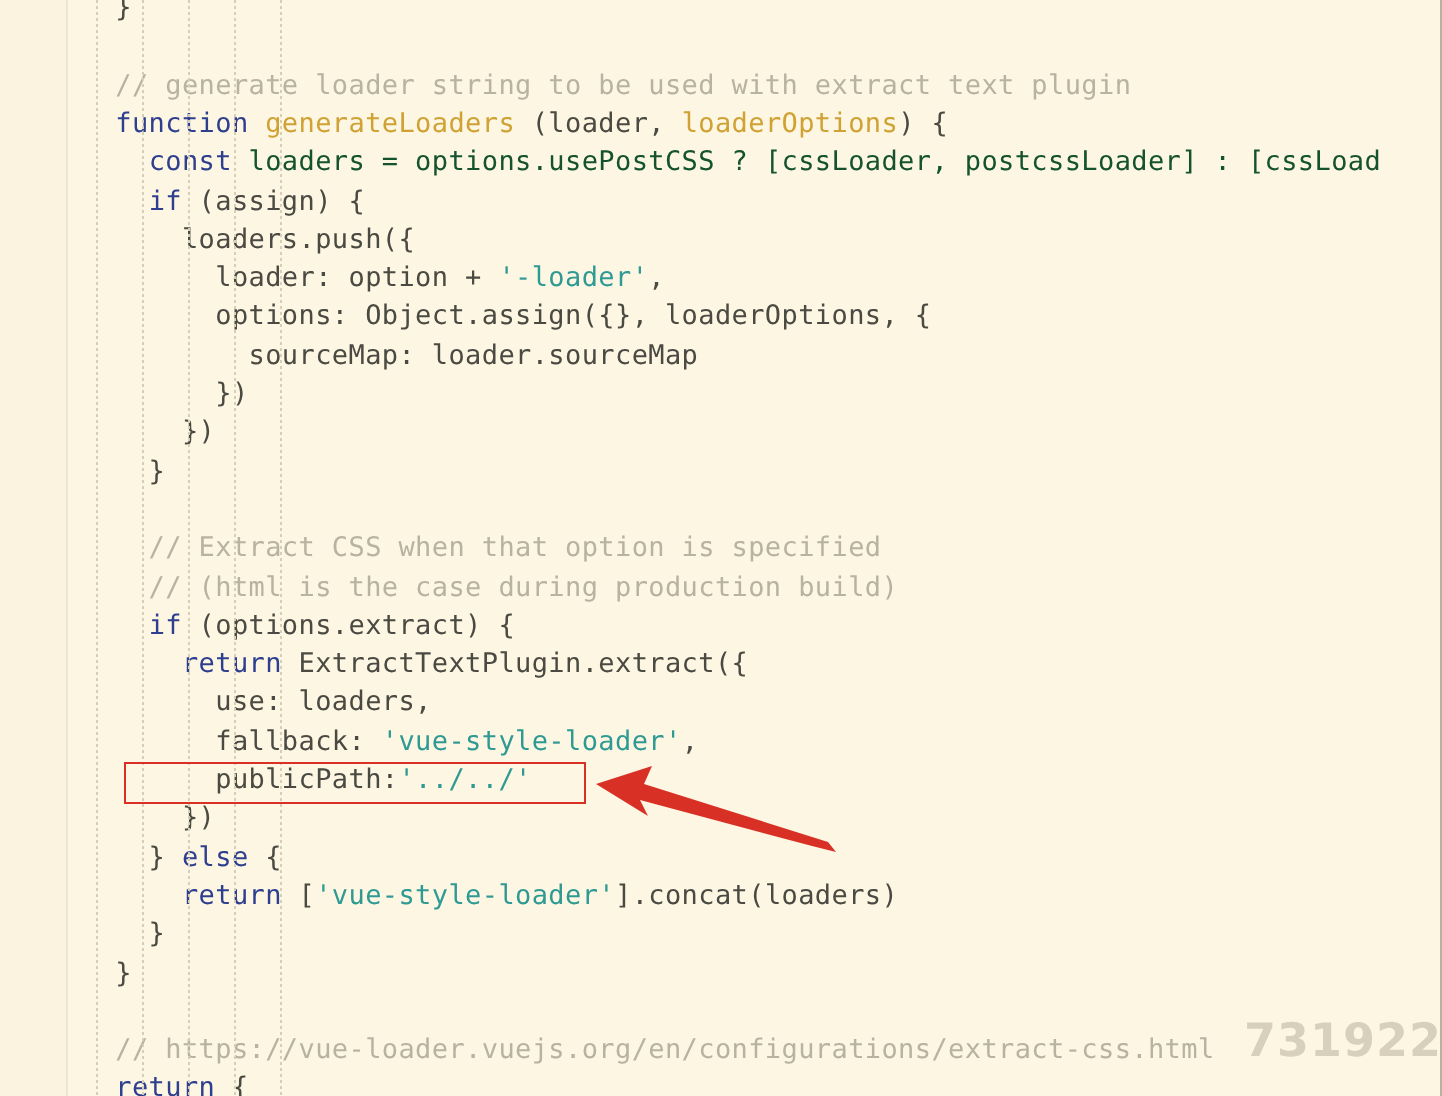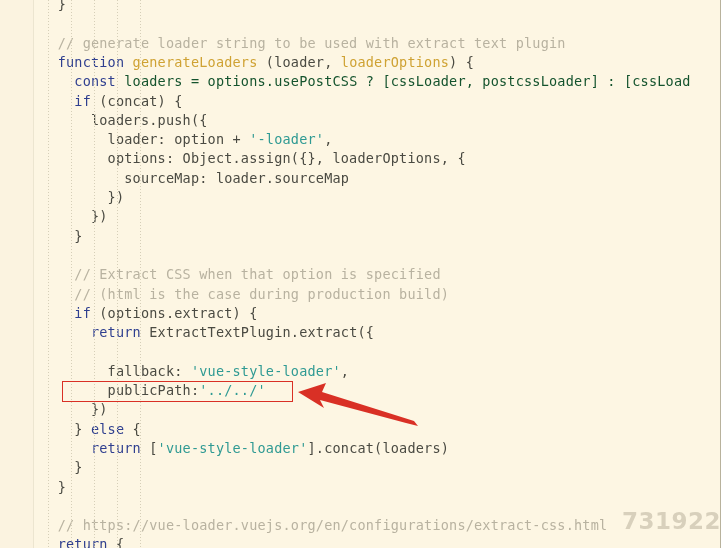--- a/index.html
+++ b/index.html
@@ -149,33 +149,34 @@
 
   <div class="gutter" style="background: rgb(251, 243, 224);"></div>
   <div class="gutter-sep"></div>
 
   <div class="code-area" id="code-area">
       <div class="row" style="top: -5px;"><span class="lineno" style="color: rgb(154, 148, 134);">29</span><span class="codetext"><span class="plain" style="color: rgb(74, 74, 66);">  }</span></span></div>
       <div class="row" style="top: 14.3px;"><span class="lineno" style="color: rgb(154, 148, 134);">30</span><span class="codetext"><span class="plain" style="color: rgb(74, 74, 66);"></span></span></div>
       <div class="row" style="top: 33.6px;"><span class="lineno" style="color: rgb(154, 148, 134);">31</span><span class="codetext"><span class="cmt" style="color: rgb(184, 178, 160);">  // generate loader string to be used with extract text plugin</span></span></div>
       <div class="row" style="top: 52.9px;"><span class="lineno" style="color: rgb(154, 148, 134);">32</span><span class="fold"></span><span class="codetext"><span class="plain" style="color: rgb(74, 74, 66);">  </span><span class="kw" style="color: rgb(47, 63, 143);">function</span><span class="plain" style="color: rgb(74, 74, 66);"> </span><span class="fn" style="color: rgb(207, 162, 51);">generateLoaders</span><span class="plain" style="color: rgb(74, 74, 66);"> (loader, </span><span class="fn" style="color: rgb(207, 162, 51);">loaderOptions</span><span class="plain" style="color: rgb(74, 74, 66);">) {</span></span></div>
       <div class="row" style="top: 72.2px;"><span class="lineno" style="color: rgb(154, 148, 134);">33</span><span class="codetext"><span class="plain" style="color: rgb(74, 74, 66);">    </span><span class="kw" style="color: rgb(47, 63, 143);">const</span><span class="plain" style="color: #14532d;"> loaders = options.usePostCSS ? [cssLoader, postcssLoader] : [cssLoad</span></span></div>
-      <div class="row" style="top: 91.5px;"><span class="lineno" style="color: rgb(154, 148, 134);">34</span><span class="fold"></span><span class="codetext"><span class="plain" style="color: rgb(74, 74, 66);">    </span><span class="kw" style="color: rgb(47, 63, 143);">if</span><span class="plain" style="color: rgb(74, 74, 66);"> (concat) {</span></span></div>
+      <div class="row" style="top: 91.5px;"><span class="lineno" style="color: rgb(154, 148, 134);">34</span><span class="fold"></span><span class="codetext"><span class="plain" style="color: rgb(74, 74, 66);">    </span><span class="kw" style="color: rgb(47, 63, 143);">if</span><span class="plain" style="color: rgb(74, 74, 66);"> (assign) {</span></span></div>
       <div class="row" style="top: 110.8px;"><span class="lineno" style="color: rgb(154, 148, 134);">35</span><span class="fold"></span><span class="codetext"><span class="plain" style="color: rgb(74, 74, 66);">      loaders.push({</span></span></div>
       <div class="row" style="top: 130.1px;"><span class="lineno" style="color: rgb(154, 148, 134);">36</span><span class="codetext"><span class="plain" style="color: rgb(74, 74, 66);">        loader: option + </span><span class="str" style="color: rgb(47, 154, 147);">'-loader'</span><span class="plain" style="color: rgb(74, 74, 66);">,</span></span></div>
       <div class="row" style="top: 149.4px;"><span class="lineno" style="color: rgb(154, 148, 134);">37</span><span class="fold"></span><span class="codetext"><span class="plain" style="color: rgb(74, 74, 66);">        options: Object.assign({}, loaderOptions, {</span></span></div>
       <div class="row" style="top: 168.7px;"><span class="lineno" style="color: rgb(154, 148, 134);">38</span><span class="codetext"><span class="plain" style="color: rgb(74, 74, 66);">          sourceMap: loader.sourceMap</span></span></div>
       <div class="row" style="top: 188px;"><span class="lineno" style="color: rgb(154, 148, 134);">39</span><span class="codetext"><span class="plain" style="color: rgb(74, 74, 66);">        })</span></span></div>
       <div class="row" style="top: 207.3px;"><span class="lineno" style="color: rgb(154, 148, 134);">40</span><span class="codetext"><span class="plain" style="color: rgb(74, 74, 66);">      })</span></span></div>
       <div class="row" style="top: 226.6px;"><span class="lineno" style="color: rgb(154, 148, 134);">41</span><span class="codetext"><span class="plain" style="color: rgb(74, 74, 66);">    }</span></span></div>
       <div class="row" style="top: 245.9px;"><span class="lineno" style="color: rgb(154, 148, 134);">42</span><span class="codetext"><span class="plain" style="color: rgb(74, 74, 66);"></span></span></div>
       <div class="row" style="top: 265.2px;"><span class="lineno" style="color: rgb(154, 148, 134);">43</span><span class="codetext"><span class="cmt" style="color: rgb(184, 178, 160);">    // Extract CSS when that option is specified</span></span></div>
       <div class="row" style="top: 284.5px;"><span class="lineno" style="color: rgb(154, 148, 134);">44</span><span class="codetext"><span class="cmt" style="color: rgb(184, 178, 160);">    // (html is the case during production build)</span></span></div>
       <div class="row" style="top: 303.8px;"><span class="lineno" style="color: rgb(154, 148, 134);">45</span><span class="fold"></span><span class="codetext"><span class="plain" style="color: rgb(74, 74, 66);">    </span><span class="kw" style="color: rgb(47, 63, 143);">if</span><span class="plain" style="color: rgb(74, 74, 66);"> (options.extract) {</span></span></div>
       <div class="row" style="top: 323.1px;"><span class="lineno" style="color: rgb(154, 148, 134);">46</span><span class="fold"></span><span class="codetext"><span class="plain" style="color: rgb(74, 74, 66);">      </span><span class="kw" style="color: rgb(47, 63, 143);">return</span><span class="plain" style="color: rgb(74, 74, 66);"> ExtractTextPlugin.extract({</span></span></div>
+      <div class="row" style="top: 342.4px;"><span class="lineno" style="color: rgb(154, 148, 134);">47</span><span class="codetext"><span class="plain" style="color: rgb(74, 74, 66);">        use: loaders,</span></span></div>
       <div class="row" style="top: 361.7px;"><span class="lineno" style="color: rgb(154, 148, 134);">48</span><span class="codetext"><span class="plain" style="color: rgb(74, 74, 66);">        fallback: </span><span class="str" style="color: rgb(47, 154, 147);">'vue-style-loader'</span><span class="plain" style="color: rgb(74, 74, 66);">,</span></span></div>
       <div class="row" style="top: 381px;"><span class="lineno" style="color: rgb(154, 148, 134);">49</span><span class="codetext"><span class="plain" style="color: rgb(74, 74, 66);">        publicPath:</span><span class="str" style="color: rgb(47, 154, 147);">'../../'</span></span></div>
       <div class="row" style="top: 400.3px;"><span class="lineno" style="color: rgb(154, 148, 134);">50</span><span class="codetext"><span class="plain" style="color: rgb(74, 74, 66);">      })</span></span></div>
       <div class="row" style="top: 419.6px;"><span class="lineno" style="color: rgb(154, 148, 134);">51</span><span class="codetext"><span class="plain" style="color: rgb(74, 74, 66);">    } </span><span class="kw" style="color: rgb(47, 63, 143);">else</span><span class="plain" style="color: rgb(74, 74, 66);"> {</span></span></div>
       <div class="row" style="top: 438.9px;"><span class="lineno" style="color: rgb(154, 148, 134);">52</span><span class="codetext"><span class="plain" style="color: rgb(74, 74, 66);">      </span><span class="kw" style="color: rgb(47, 63, 143);">return</span><span class="plain" style="color: rgb(74, 74, 66);"> [</span><span class="str" style="color: rgb(47, 154, 147);">'vue-style-loader'</span><span class="plain" style="color: rgb(74, 74, 66);">].concat(loaders)</span></span></div>
       <div class="row" style="top: 458.2px;"><span class="lineno" style="color: rgb(154, 148, 134);">53</span><span class="codetext"><span class="plain" style="color: rgb(74, 74, 66);">    }</span></span></div>
       <div class="row" style="top: 477.5px;"><span class="lineno" style="color: rgb(154, 148, 134);">54</span><span class="codetext"><span class="plain" style="color: rgb(74, 74, 66);">  }</span></span></div>
       <div class="row" style="top: 496.8px;"><span class="lineno" style="color: rgb(154, 148, 134);">55</span><span class="codetext"><span class="plain" style="color: rgb(74, 74, 66);"></span></span></div>
       <div class="row" style="top: 516.1px;"><span class="lineno" style="color: rgb(154, 148, 134);">56</span><span class="codetext"><span class="cmt" style="color: rgb(184, 178, 160);">  // https://vue-loader.vuejs.org/en/configurations/extract-css.html</span></span></div>
       <div class="row" style="top: 535.4px;"><span class="lineno" style="color: rgb(154, 148, 134);">57</span><span class="fold"></span><span class="codetext"><span class="plain" style="color: rgb(74, 74, 66);">  </span><span class="kw" style="color: rgb(47, 63, 143);">return</span><span class="plain" style="color: rgb(74, 74, 66);"> {</span></span></div>

